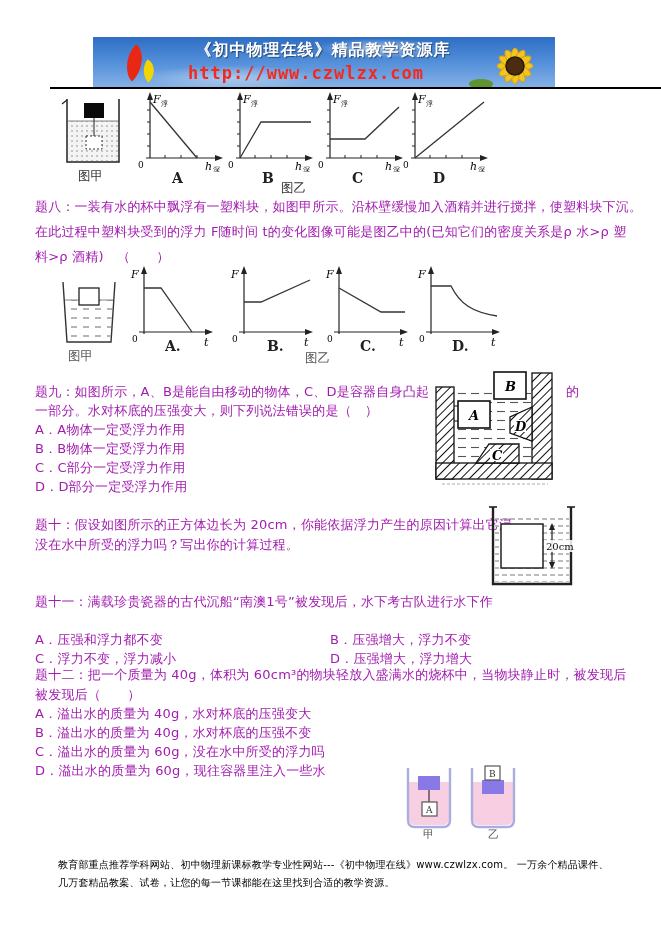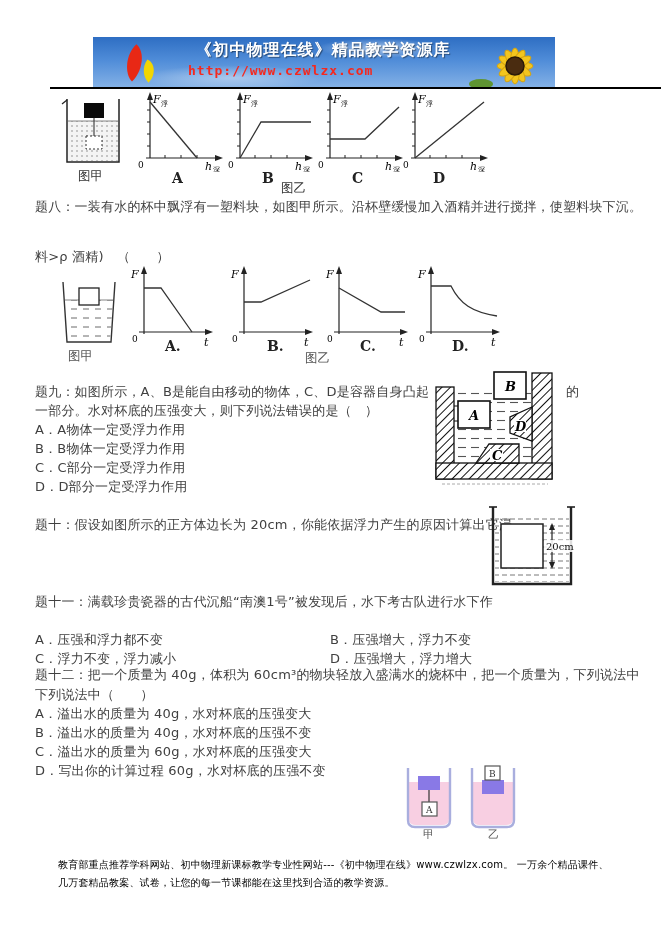--- a/index.html
+++ b/index.html
@@ -1,30 +1,30 @@
 <!DOCTYPE html>
 <html><head>
 <meta charset="utf-8">
 <style>
   html,body{margin:0;padding:0;background:#fff;}
   #page{position:relative;width:661px;height:936px;background:#fff;overflow:hidden;
         font-family:"DejaVu Sans",sans-serif;color:#1b1b1b;}
   .abs{position:absolute;}
-  .t{position:absolute;font-size:13px;line-height:16px;color:#404040;white-space:nowrap;letter-spacing:.2px;}
+  .t{position:absolute;font-size:13px;line-height:16px;color:#a21caf;white-space:nowrap;letter-spacing:.2px;}
   .glabel{position:absolute;font-family:"DejaVu Serif",serif;font-weight:bold;font-size:14px;color:#222;}
   .figcap{position:absolute;font-size:12.5px;color:#333;}
   .banner{position:absolute;left:93px;top:37px;width:462px;height:51px;
     background:
       radial-gradient(ellipse 90px 14px at 62% 22%, rgba(255,255,255,.55), rgba(255,255,255,0) 70%),
       radial-gradient(ellipse 130px 18px at 30% 80%, rgba(255,255,255,.40), rgba(255,255,255,0) 70%),
       linear-gradient(180deg,#2e6ec3 0%,#4f8cd8 45%,#85b2e6 100%);}
   .banner-title{position:absolute;left:70px;top:3px;width:320px;text-align:center;
     font-size:16px;font-weight:bold;color:#fff;letter-spacing:1px;text-shadow:1px 1px 1px rgba(0,0,0,.45);}
   .banner-url{position:absolute;left:95px;top:26px;width:210px;text-align:left;
-    font-family:"DejaVu Sans Mono",monospace;font-size:13px;font-weight:bold;color:#f5281e;letter-spacing:1px;}
+    font-family:"DejaVu Sans Mono",monospace;font-size:17px;font-weight:bold;color:#f5281e;letter-spacing:1px;}
   .rule{position:absolute;left:50px;top:87px;width:611px;height:2px;background:#000;}
   .footer-line{position:absolute;font-size:10px;color:#000;white-space:nowrap;letter-spacing:.2px;}
   svg text{font-family:"DejaVu Serif",serif;}
   svg .ital{font-style:italic;}
 </style>
 </head>
 <body>
 
 <div id="page">
 
@@ -157,20 +157,21 @@
     <text x="80" y="82" font-size="7">深</text>
   </svg>
 
   <div class="glabel" style="left:172px;top:170px">A</div>
   <div class="glabel" style="left:262px;top:170px">B</div>
   <div class="glabel" style="left:352px;top:170px">C</div>
   <div class="glabel" style="left:433px;top:170px">D</div>
   <div class="figcap" style="left:281px;top:180px">图乙</div>
 
   <div class="t" style="left:35px;top:199px">题八：一装有水的杯中飘浮有一塑料块，如图甲所示。沿杯壁缓慢加入酒精并进行搅拌，使塑料块下沉。</div>
+  <div class="t" style="left:35px;top:224px">在此过程中塑料块受到的浮力 F随时间 t的变化图像可能是图乙中的(已知它们的密度关系是ρ 水&gt;ρ 塑</div>
   <div class="t" style="left:35px;top:249px">料&gt;ρ 酒精)　（　　）</div>
 
   <svg class="abs" style="left:58px;top:278px" width="62" height="70" viewBox="0 0 62 70">
     <defs>
       <pattern id="dashpat" width="12" height="9" patternUnits="userSpaceOnUse">
         <line x1="1" y1="4" x2="7" y2="4" stroke="#6a6a6a" stroke-width="1"></line>
       </pattern>
     </defs>
     <polygon points="7,22 55,22 52,62 10,62" fill="url(#dashpat)"></polygon>
     <line x1="7" y1="22" x2="55" y2="22" stroke="#666" stroke-width="0.8"></line>
@@ -260,20 +261,21 @@
     <rect x="58" y="78" width="13" height="12" fill="#fff"></rect>
     <rect x="82" y="49" width="12" height="12" fill="#fff"></rect>
     <text x="37" y="49" font-size="13" font-weight="bold" class="ital">A</text>
     <text x="73" y="20" font-size="13" font-weight="bold" class="ital">B</text>
     <text x="60" y="89" font-size="13" font-weight="bold" class="ital">C</text>
     <text x="83" y="60" font-size="13" font-weight="bold" class="ital">D</text>
     <line x1="10" y1="113" x2="116" y2="113" stroke="#aaa" stroke-width="1" stroke-dasharray="3 2"></line>
   </svg>
 
   <div class="t" style="left:35px;top:517px">题十：假设如图所示的正方体边长为 20cm，你能依据浮力产生的原因计算出它浸</div>
+  <div class="t" style="left:35px;top:537px">没在水中所受的浮力吗？写出你的计算过程。</div>
 
   <svg class="abs" style="left:486px;top:502px" width="92" height="88" viewBox="0 0 92 88">
     <defs>
       <pattern id="densedash" width="8" height="7" patternUnits="userSpaceOnUse">
         <line x1="0" y1="3" x2="5" y2="3" stroke="#777" stroke-width="1"></line>
       </pattern>
     </defs>
     <rect x="9" y="12" width="74" height="68" fill="url(#densedash)"></rect>
     <path d="M7,5 L7,82 L85,82 L85,5" fill="none" stroke="#222" stroke-width="2.4"></path>
     <line x1="3" y1="5" x2="11" y2="5" stroke="#222" stroke-width="1.6"></line>
@@ -285,26 +287,26 @@
     <rect x="58" y="38" width="30" height="12" fill="#fff" opacity="0.85"></rect>
     <text x="60" y="48" font-size="10" fill="#111">20cm</text>
   </svg>
 
   <div class="t" style="left:35px;top:594px">题十一：满载珍贵瓷器的古代沉船“南澳1号”被发现后，水下考古队进行水下作</div>
   <div class="t" style="left:35px;top:632px">A．压强和浮力都不变</div>
   <div class="t" style="left:330px;top:632px">B．压强增大，浮力不变</div>
   <div class="t" style="left:35px;top:651px">C．浮力不变，浮力减小</div>
   <div class="t" style="left:330px;top:651px">D．压强增大，浮力增大</div>
 
-  <div class="t" style="left:35px;top:667px">题十二：把一个质量为 40g，体积为 60cm³的物块轻放入盛满水的烧杯中，把一个质量为，下列说法中</div>
-  <div class="t" style="left:35px;top:687px">下列说法中（　　）</div>
+  <div class="t" style="left:35px;top:667px">题十二：把一个质量为 40g，体积为 60cm³的物块轻放入盛满水的烧杯中，当物块静止时，被发现后</div>
+  <div class="t" style="left:35px;top:687px">被发现后（　　）</div>
   <div class="t" style="left:35px;top:706px">A．溢出水的质量为 40g，水对杯底的压强变大</div>
   <div class="t" style="left:35px;top:725px">B．溢出水的质量为 40g，水对杯底的压强不变</div>
-  <div class="t" style="left:35px;top:744px">C．溢出水的质量为 60g，水对杯底的压强变大</div>
-  <div class="t" style="left:35px;top:763px">D．写出你的计算过程 60g，水对杯底的压强不变</div>
+  <div class="t" style="left:35px;top:744px">C．溢出水的质量为 60g，没在水中所受的浮力吗</div>
+  <div class="t" style="left:35px;top:763px">D．溢出水的质量为 60g，现往容器里注入一些水</div>
 
 
   <svg class="abs" style="left:400px;top:765px" width="122" height="74" viewBox="0 0 122 74">
     <path d="M9,17 L9,54 Q9,60 16,60 L42,60 Q49,60 49,54 L49,17 Z" fill="#f8cfe2"></path>
     <path d="M8,3 L8,55 Q8,62 15,62 L43,62 Q50,62 50,55 L50,3" fill="none" stroke="#a9aede" stroke-width="2.4"></path>
     <rect x="18" y="11" width="22" height="14" fill="#8979e6"></rect>
     <line x1="29" y1="25" x2="29" y2="37" stroke="#333" stroke-width="1.2"></line>
     <rect x="22" y="37" width="15" height="14" fill="#fff" stroke="#555" stroke-width="1.2"></rect>
     <text x="26" y="48" font-size="9" fill="#333">A</text>
     <text x="23" y="73" font-size="11" fill="#555" font-family="DejaVu Sans">甲</text>

